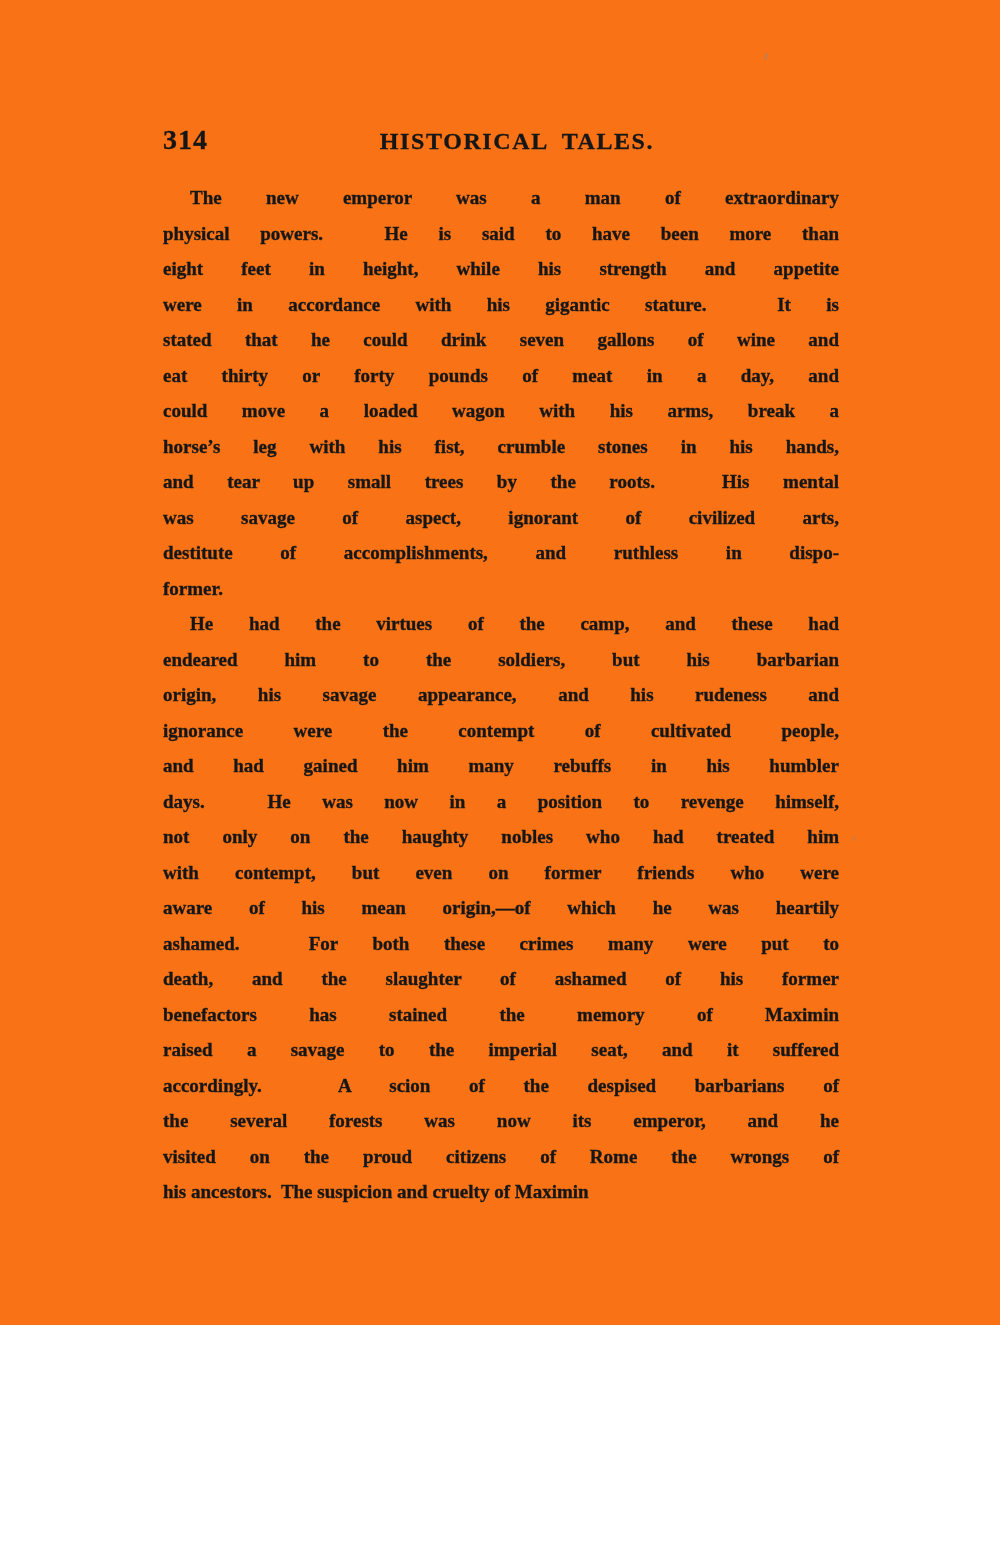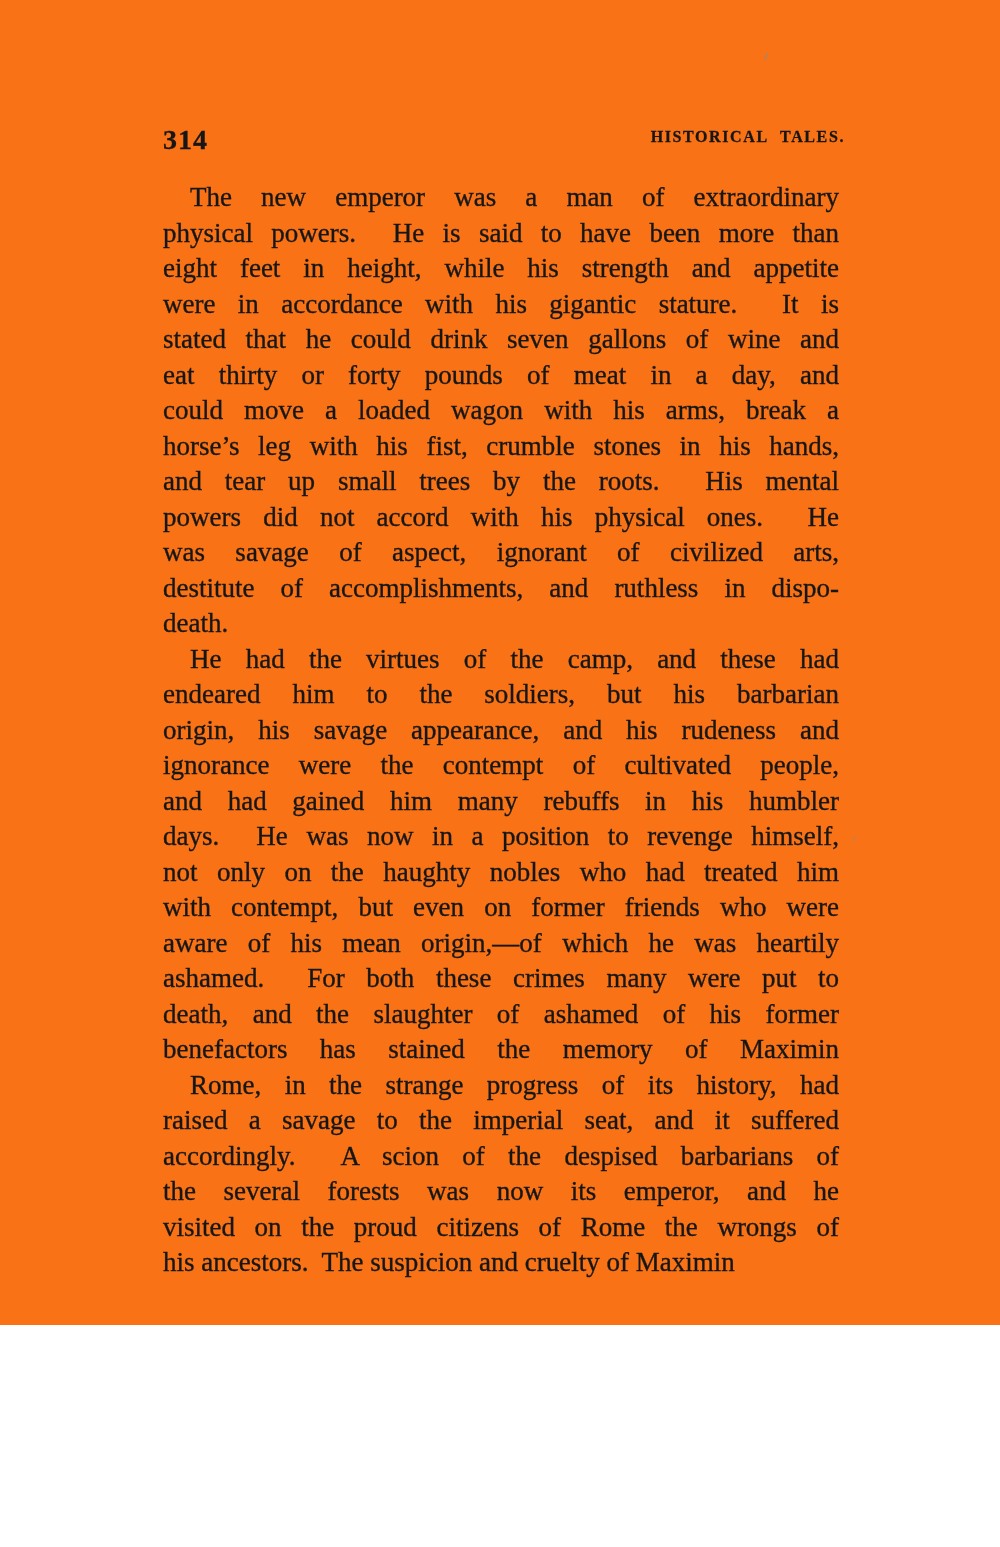--- a/index.html
+++ b/index.html
@@ -23,42 +23,43 @@
   .page-number {
     position: absolute;
     left: 0; top: 0;
     font-size: 28px;
     font-weight: bold;
     letter-spacing: 1px;
     -webkit-text-stroke: 0.3px #161616;
   }
   .running-title {
     position: absolute;
-    left: 6px; top: 4px;
+    left: 16px; top: 4px;
     width: 100%;
-    text-align: right;
-    font-size: 16px;
+    text-align: center;
+    font-size: 24px;
     font-weight: bold;
     letter-spacing: 1.6px;
     word-spacing: 7px;
     -webkit-text-stroke: 0.3px #161616;
   }
   .page-body {
     position: absolute;
     left: 163px; top: 180px;
     width: 676px;
   }
   .paragraph { margin: 0; padding: 0; }
   .line {
     white-space: pre-wrap;
-    font-size: 27px;
+    font-size: 19px;
     line-height: 35.5px;
     text-align: justify;
     text-align-last: justify;
     text-justify: inter-word;
+    font-weight: bold;
     -webkit-text-stroke: 0.35px #1a1a1a;
   }
   .line.first { text-indent: 27px; }
   .line.last  { text-align-last: left; }
   .scan-speck {
     position: absolute;
     background: #8a8a8a;
     opacity: 0.55;
   }
   .speck-1 { left: 765px; top: 53px;  width: 2px; height: 7px; transform: rotate(18deg); }
@@ -80,41 +81,39 @@
   <div class="paragraph">
         <div class="line first">The new emperor was a man of extraordinary</div>
         <div class="line">physical powers.  He is said to have been more than</div>
         <div class="line">eight feet in height, while his strength and appetite</div>
         <div class="line">were in accordance with his gigantic stature.  It is</div>
         <div class="line">stated that he could drink seven gallons of wine and</div>
         <div class="line">eat thirty or forty pounds of meat in a day, and</div>
         <div class="line">could move a loaded wagon with his arms, break a</div>
         <div class="line">horse’s leg with his fist, crumble stones in his hands,</div>
         <div class="line">and tear up small trees by the roots.  His mental</div>
-        <div class="line">powers did not accord with his physical ones.  He</div>
         <div class="line">was savage of aspect, ignorant of civilized arts,</div>
         <div class="line">destitute of accomplishments, and ruthless in dispo-</div>
-        <div class="line last">death.</div>
+        <div class="line last">former.</div>
       </div>
       <div class="paragraph">
         <div class="line first">He had the virtues of the camp, and these had</div>
         <div class="line">endeared him to the soldiers, but his barbarian</div>
         <div class="line">origin, his savage appearance, and his rudeness and</div>
         <div class="line">ignorance were the contempt of cultivated people,</div>
         <div class="line">and had gained him many rebuffs in his humbler</div>
         <div class="line">days.  He was now in a position to revenge himself,</div>
         <div class="line">not only on the haughty nobles who had treated him</div>
         <div class="line">with contempt, but even on former friends who were</div>
         <div class="line">aware of his mean origin,—of which he was heartily</div>
         <div class="line">ashamed.  For both these crimes many were put to</div>
         <div class="line">death, and the slaughter of ashamed of his former</div>
         <div class="line">benefactors has stained the memory of Maximin</div>
       </div>
       <div class="paragraph">
-        <div class="line first">Rome, in the strange progress of its history, had</div>
         <div class="line">raised a savage to the imperial seat, and it suffered</div>
         <div class="line">accordingly.  A scion of the despised barbarians of</div>
         <div class="line">the several forests was now its emperor, and he</div>
         <div class="line">visited on the proud citizens of Rome the wrongs of</div>
         <div class="line last">his ancestors.  The suspicion and cruelty of Maximin</div>
       </div>
     </div>
 
   <div class="scan-speck speck-1"></div>
   <div class="scan-speck speck-2"></div>

